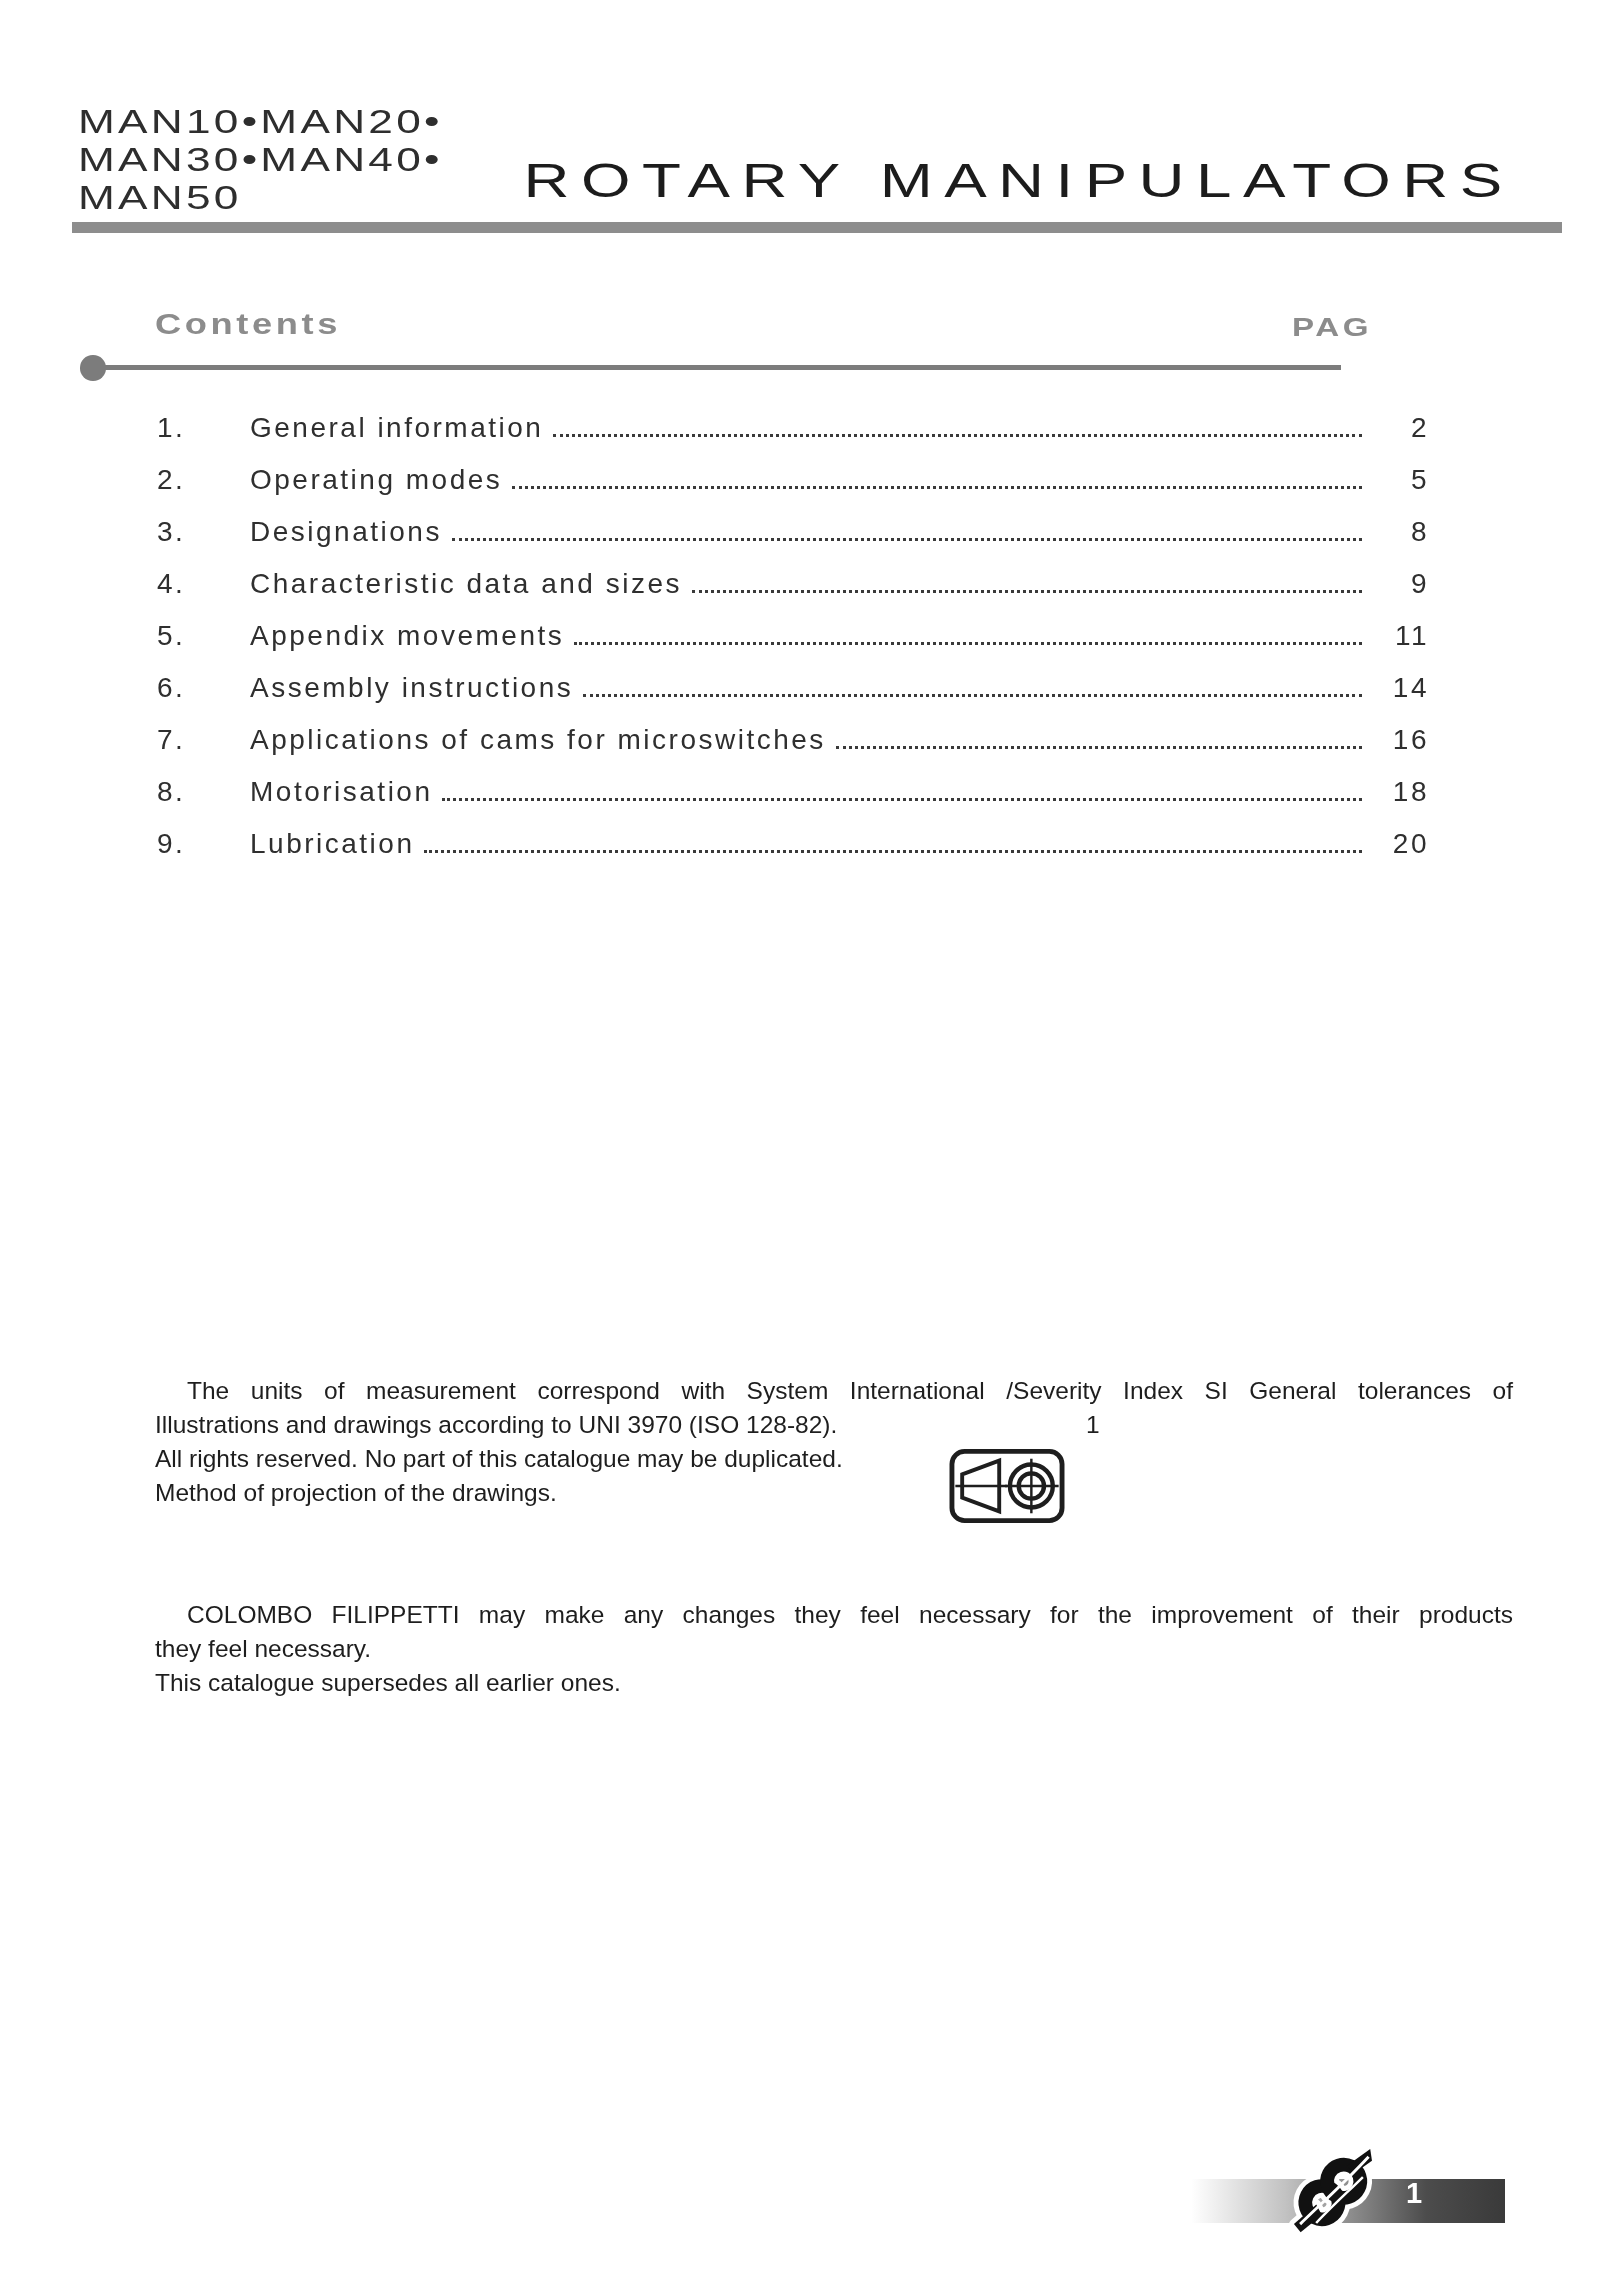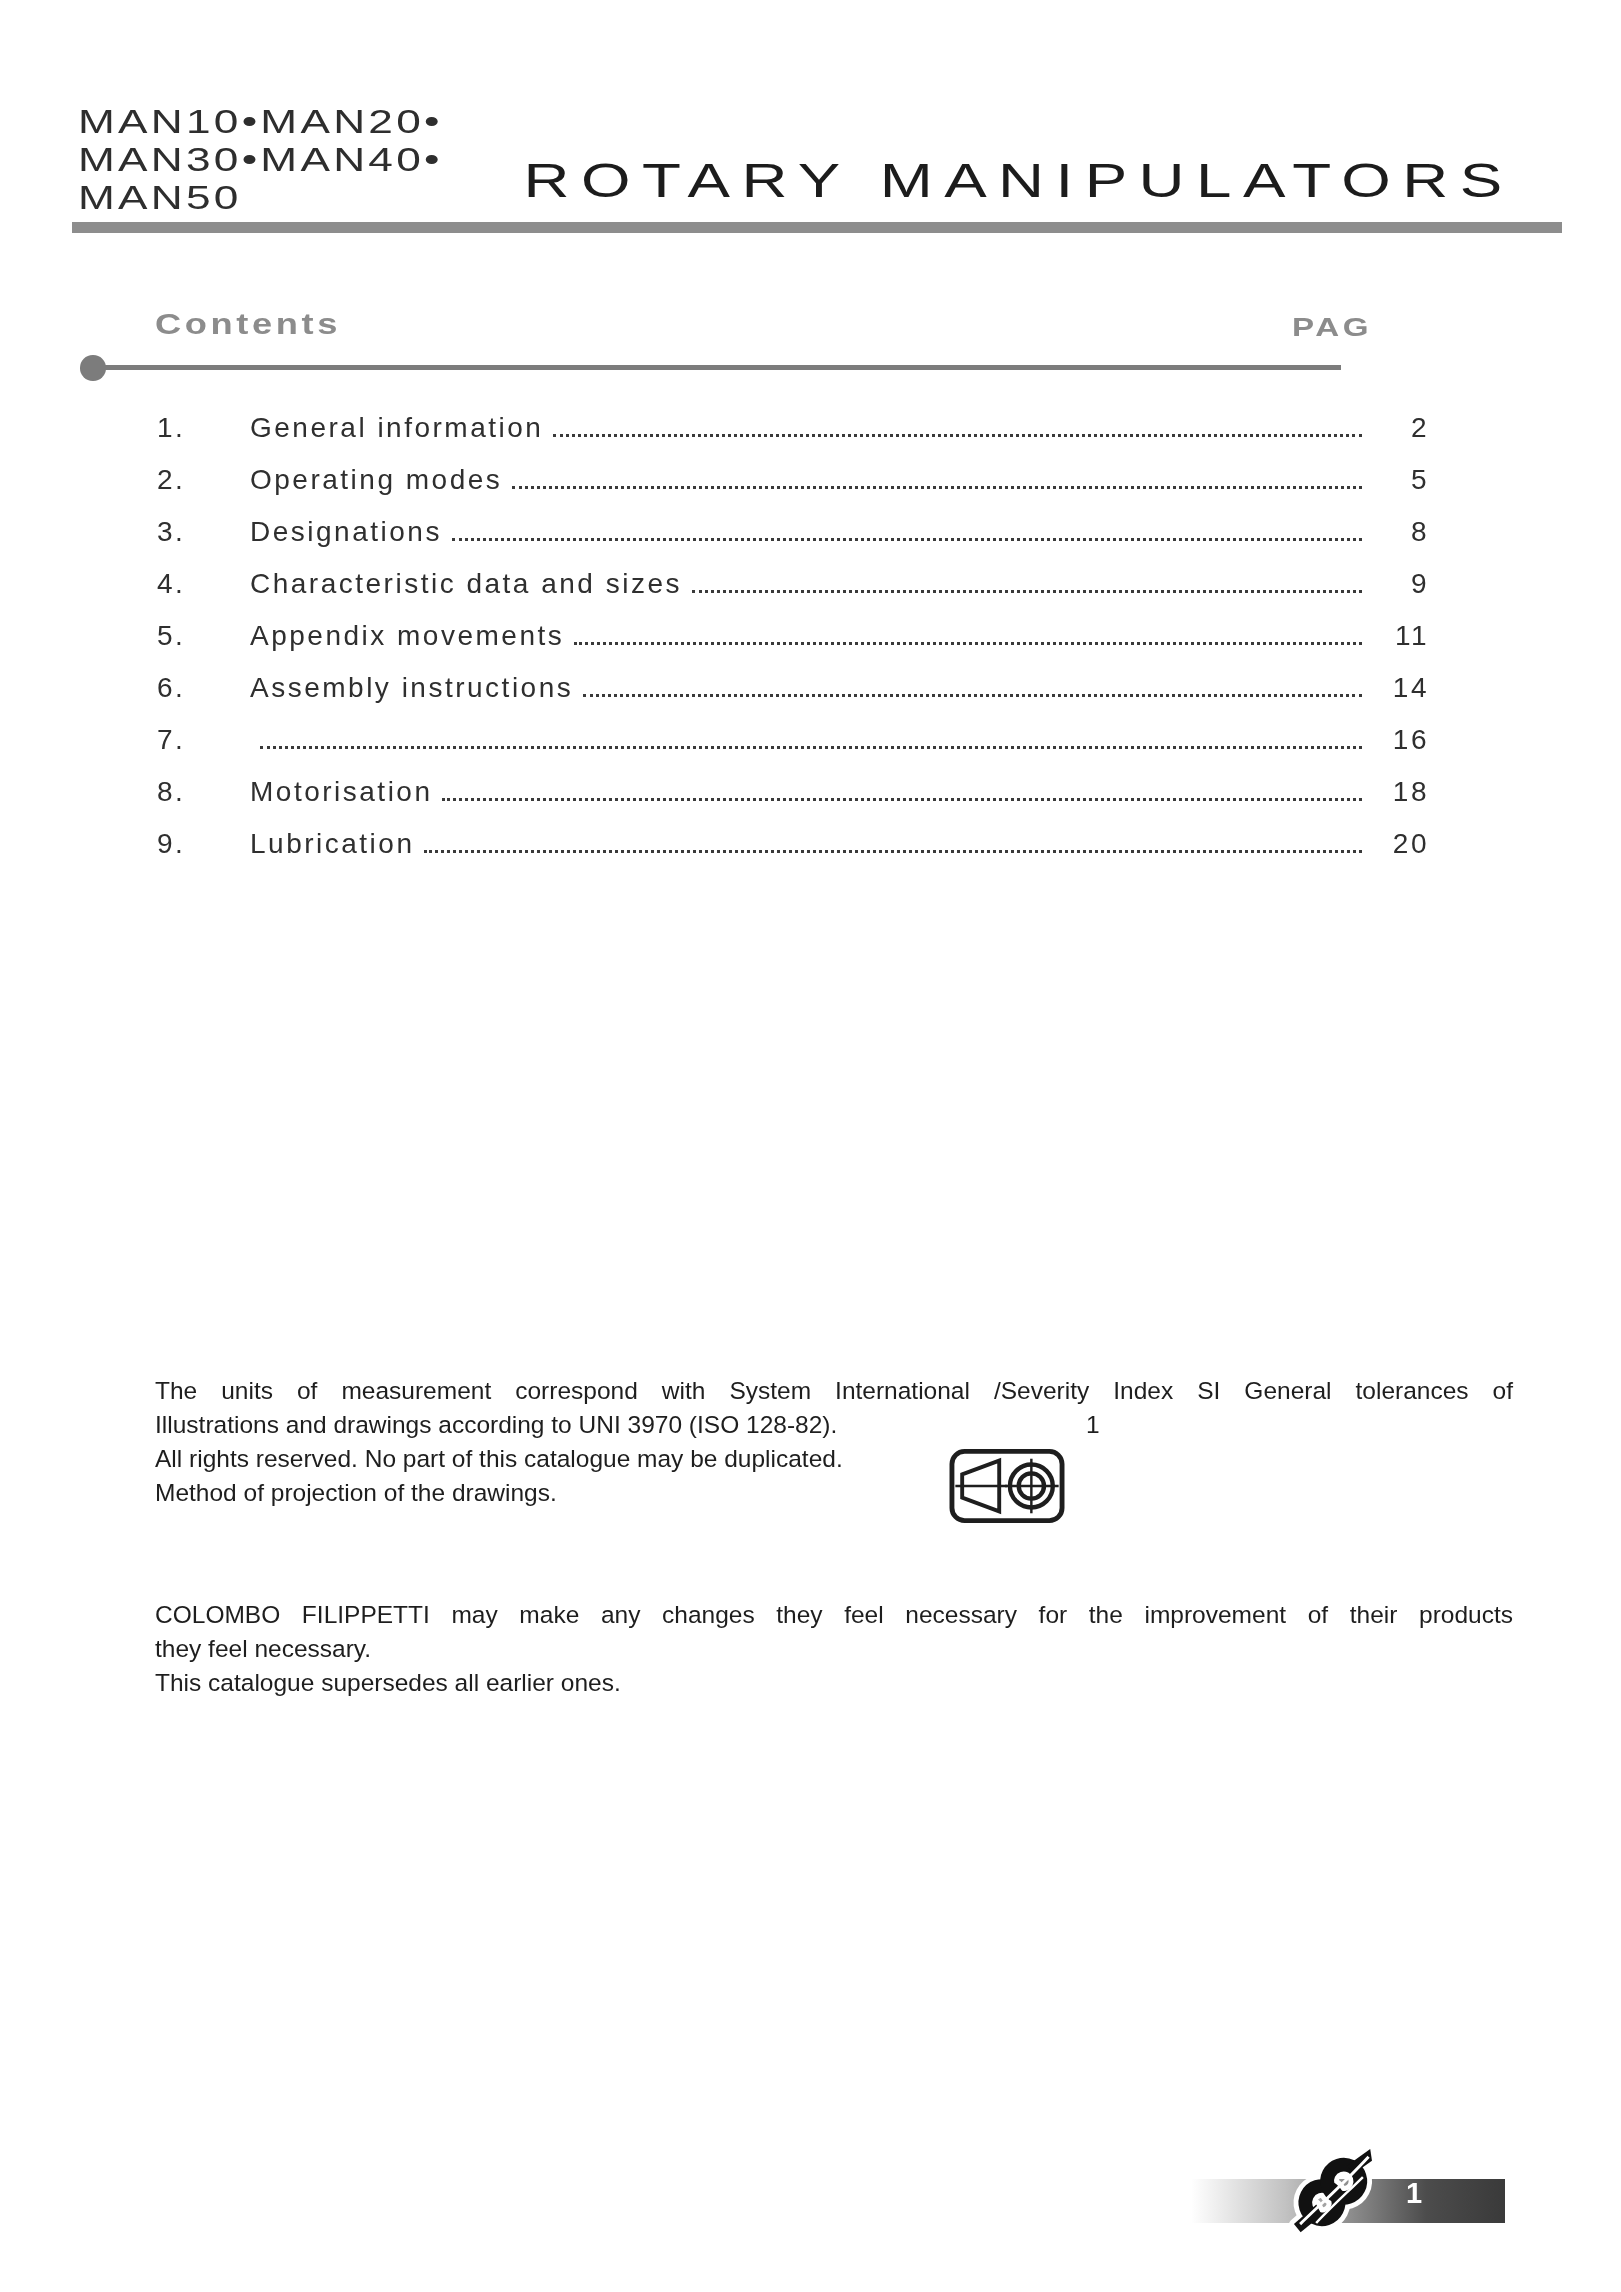--- a/index.html
+++ b/index.html
@@ -46,21 +46,21 @@
   .toc-row{display:flex;align-items:baseline;height:52px;}
   .toc-num{width:93px;flex:0 0 auto;}
   .toc-title{flex:0 1 auto;white-space:nowrap;}
   .toc-dots{flex:1 1 auto;border-bottom:3.9px dotted #3a3a3a;margin:0 7.8px 7.8px 9.8px;min-width:19.6px;}
   .toc-page{flex:0 0 auto;min-width:59px;text-align:right;}
   
   .notes{
     position:absolute;left:155px;width:1358px;
     font-size:24.5px;line-height:34px;color:#1e1e1e;
   }
-  .notes .just{text-align:justify;text-align-last:justify;}
+  .notes .just{text-align:justify;text-align-last:justify;margin-left:32px;}
   #notes-1{top:1374px;}
   #notes-2{top:1598px;}
   .orphan-one{position:absolute;left:931px;top:34px;}
   
   .proj-icon{position:absolute;left:948px;top:1448px;width:118px;height:76px;}
   
   .footer-bar{
     position:absolute;left:1191px;top:2179px;width:314px;height:44px;
     background:linear-gradient(to right, rgba(255,255,255,0) 0%, #c2c2c2 30%, #8a8a8a 52%, #4c4c4c 75%, #3a3a3a 100%);
   }
@@ -126,20 +126,21 @@
 
     <div class="toc-row">
       <span class="toc-num">6.</span>
       <span class="toc-title">Assembly instructions</span>
       <span class="toc-dots"></span>
       <span class="toc-page">14</span>
     </div>
 
     <div class="toc-row">
       <span class="toc-num">7.</span>
+      <span class="toc-title">Applications of cams for microswitches</span>
       <span class="toc-dots"></span>
       <span class="toc-page">16</span>
     </div>
 
     <div class="toc-row">
       <span class="toc-num">8.</span>
       <span class="toc-title">Motorisation</span>
       <span class="toc-dots"></span>
       <span class="toc-page">18</span>
     </div>

